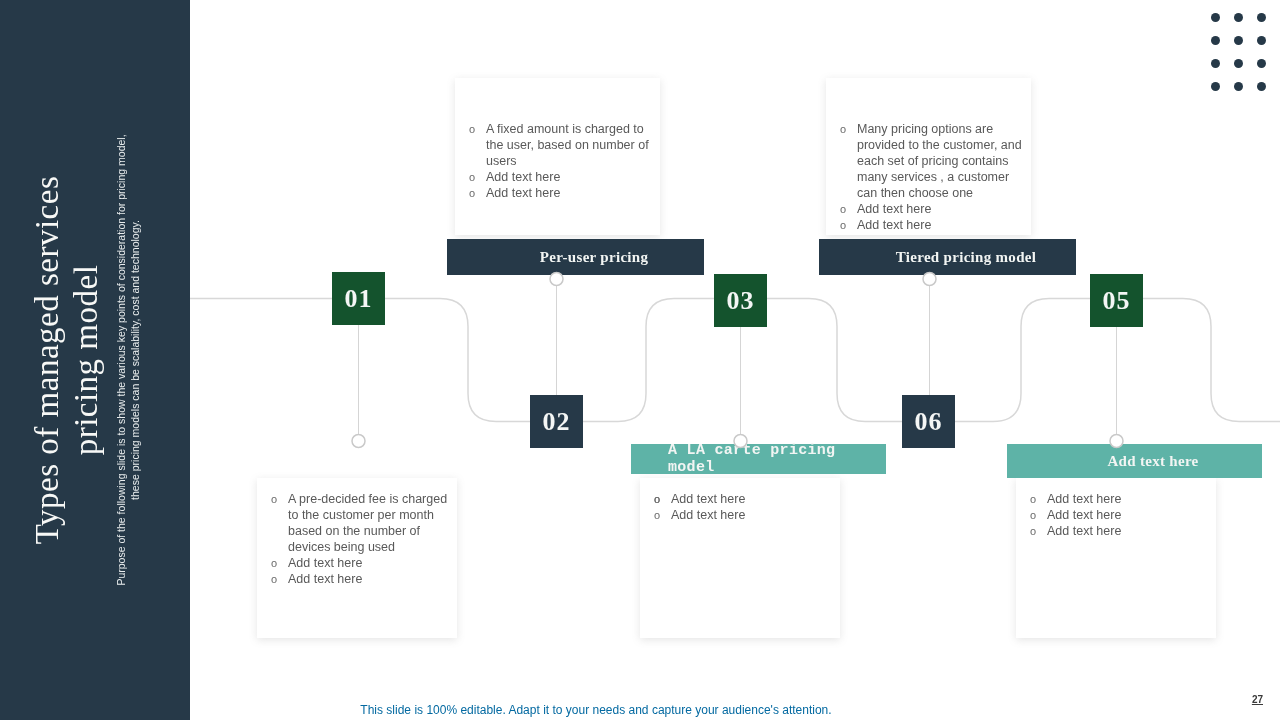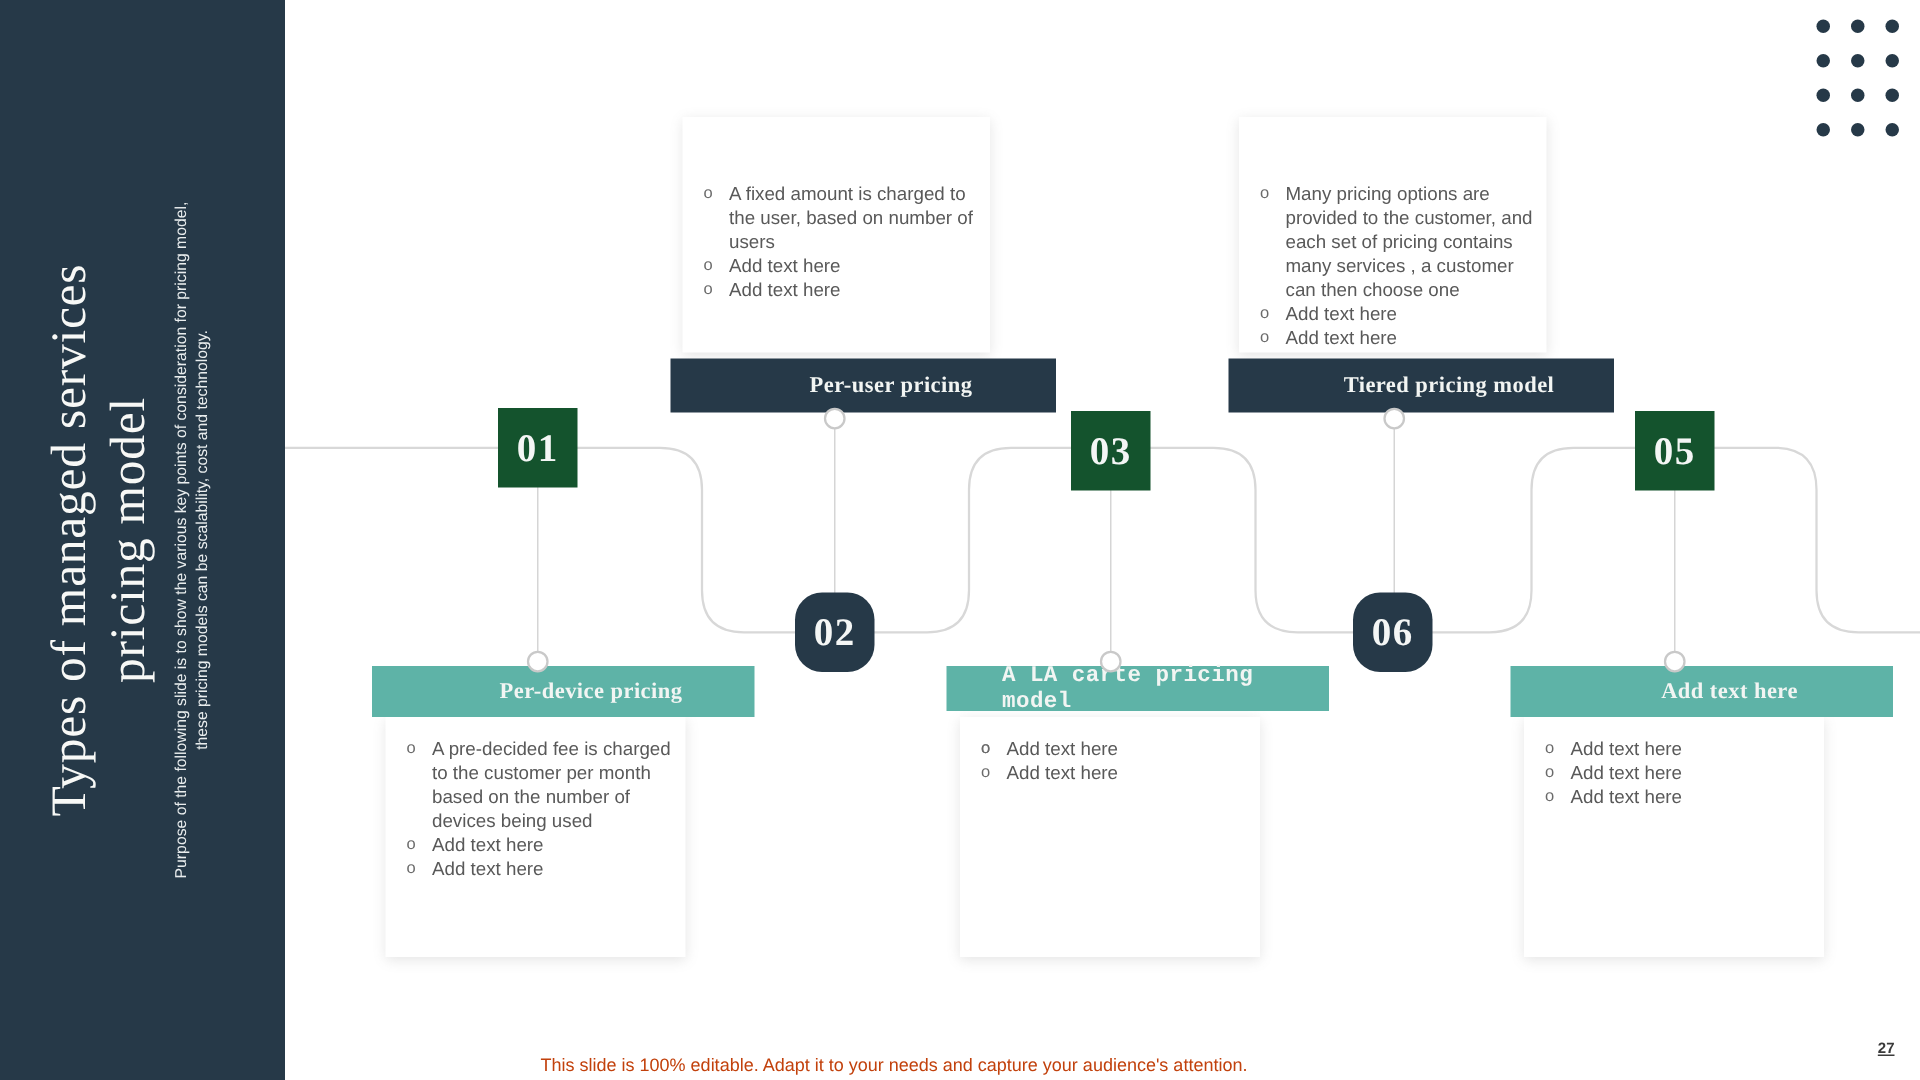--- a/index.html
+++ b/index.html
@@ -33,21 +33,21 @@
   .svg-front { position:absolute; left:0; top:0; z-index:4; pointer-events:none; }
 
   
   .numbox {
     position:absolute; width:53px; height:53px; z-index:3;
     display:flex; align-items:center; justify-content:center;
     font-family:"Liberation Serif", serif; font-weight:bold; font-size:26px;
     color:#f4f6f5; letter-spacing:1px;
   }
   .nb-teal { background:#14532d; }
-  .nb-navy { background:#263948;border-radius:18px; }
+  .nb-navy { background:#263948; }
   #nb0 { left:332px; top:272px; }
   #nb1 { left:530px; top:395px; }
   #nb2 { left:714px; top:274px; }
   #nb3 { left:902px; top:395px; }
   #nb4 { left:1090px; top:274px; }
 
   
   .bar {
     position:absolute; z-index:2;
     display:flex; align-items:center; justify-content:center;
@@ -74,21 +74,21 @@
   #card4 { left:1016px; top:478px; }
 
   .card ul { list-style:none; margin:0; font-size:12.5px; line-height:16px; color:#595959; }
   .card.top ul    { padding:43px 2px 0 13px; }
   .card.bottom ul { padding:13px 2px 0 13px; }
   .card li { position:relative; padding-left:18px; }
   .bm { position:absolute; left:1px; top:0; font-size:11px; color:#6b6b6b; }
 
   
   .footer { position:absolute; left:0; width:1192px; top:703px; text-align:center;
-            font-size:12px; color:#c2410c; z-index:2; }
+            font-size:12px; color:#0369a1; z-index:2; }
   .pagenum { position:absolute; right:17px; top:694px; font-size:10px; font-weight:bold;
              color:#3a3a3a; z-index:6;text-decoration:underline; }
 </style>
 </head>
 <body>
 
 <div class="slide">
 
   <svg class="svg-back" width="1280" height="720">
     <path d="M190,298.5 H440 Q468,298.5 468,326.5 V393.5 Q468,421.5 496,421.5 H618 Q646,421.5 646,393.5 V326.5 Q646,298.5 674,298.5 H809 Q837,298.5 837,326.5 V393.5 Q837,421.5 865,421.5 H993 Q1021,421.5 1021,393.5 V326.5 Q1021,298.5 1049,298.5 H1183 Q1211,298.5 1211,326.5 V393.5 Q1211,421.5 1239,421.5 H1280" fill="none" stroke="#d8d8d8" stroke-width="1.5"></path>
@@ -120,21 +120,20 @@
       <div class="dot"></div>
       <div class="dot"></div>
   </div>
 
   <div class="numbox nb-teal" id="nb0">01</div>
   <div class="numbox nb-navy" id="nb1">02</div>
   <div class="numbox nb-teal" id="nb2">03</div>
   <div class="numbox nb-navy" id="nb3">06</div>
   <div class="numbox nb-teal" id="nb4">05</div>
 
-  <div class="bar bar-teal" id="bar0">Per-device pricing</div>
   <div class="bar bar-navy" id="bar1">Per-user pricing</div>
   <div class="bar bar-teal" id="bar2">A LA carte pricing model</div>
   <div class="bar bar-navy" id="bar3">Tiered pricing model</div>
   <div class="bar bar-teal" id="bar4">Add text here</div>
 
   <div class="card bottom" id="card0">
     <ul>
       <li><span class="bm">o</span><span>A pre-decided  fee is charged to the customer per month based on the number of devices  being used</span></li>
       <li><span class="bm">o</span><span>Add text here</span></li>
       <li><span class="bm">o</span><span>Add text here</span></li>

